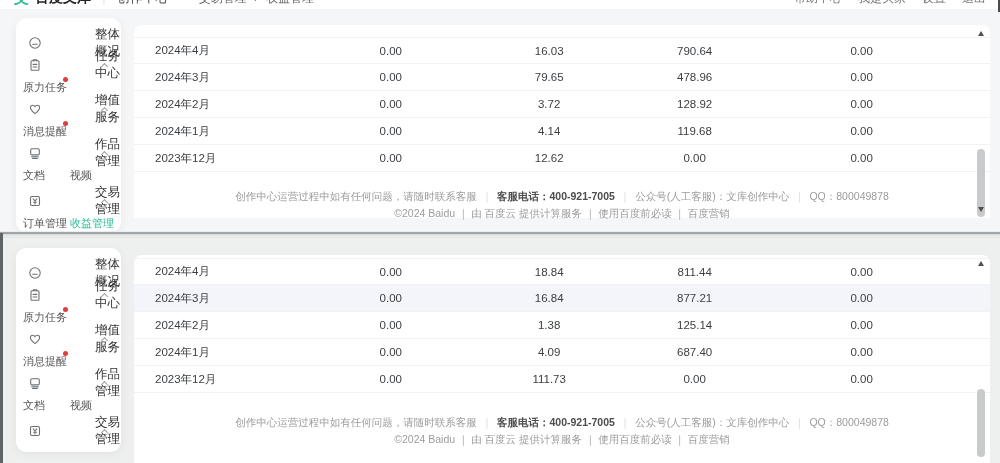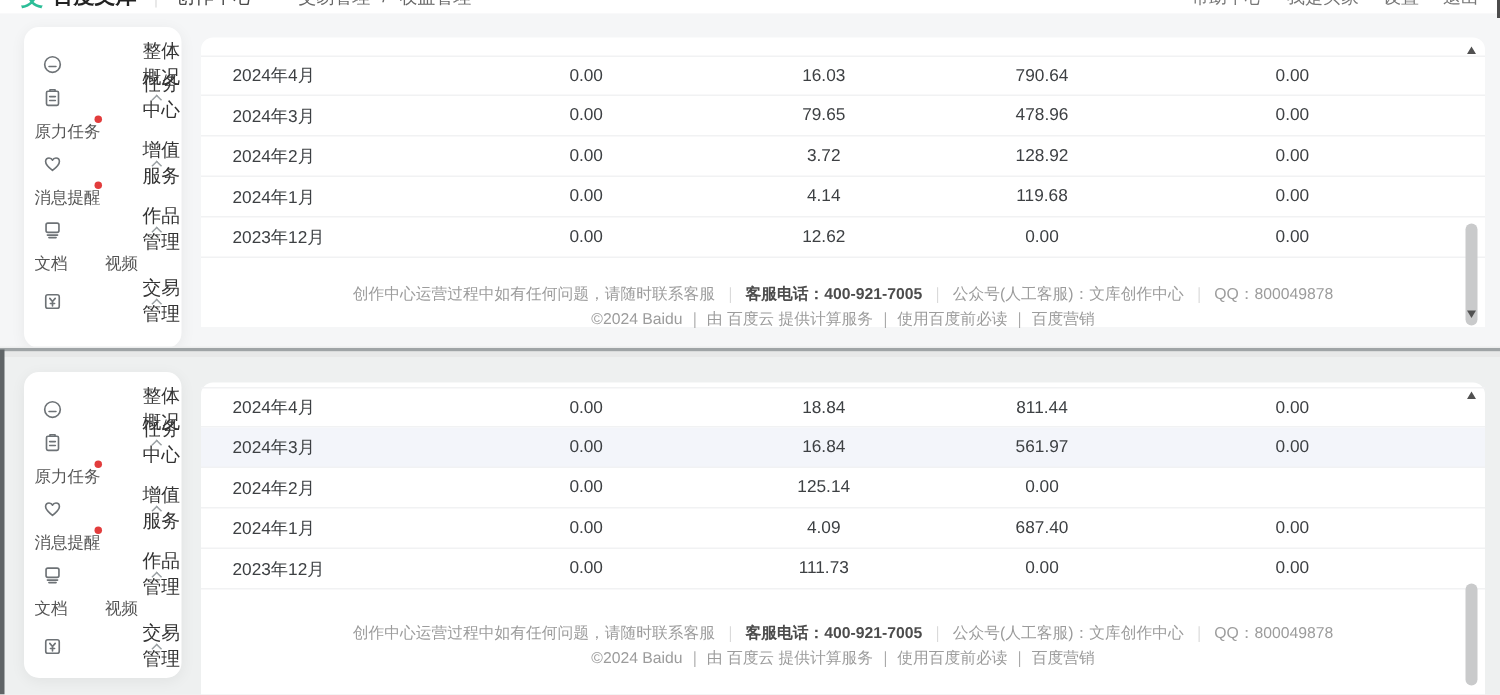--- a/index.html
+++ b/index.html
@@ -141,20 +141,24 @@
         </div>
         <div class="spacer"></div>
         <div class="side-item">
           <span class="icon"><svg viewBox="0 0 14 14">
               <rect x="2.5" y="2.5" width="9" height="9" rx="1.4" fill="none" stroke="currentColor" stroke-width="1.1" stroke-linecap="round" stroke-linejoin="round"></rect>
               <path d="M5.2 4.9L7 7l1.8-2.1M7 7v3M5.6 8.3h2.8" fill="none" stroke="currentColor" stroke-width="1.1" stroke-linecap="round" stroke-linejoin="round"></path>
             </svg></span>
           <span class="lbl">交易管理</span>
           <span class="chev"></span>
         </div>
+        <div class="sub-row">
+          <span class="sub-item"><span>订单管理</span></span>
+          <span class="sub-item active"><span>收益管理</span></span>
+        </div>
       </div>
   </div>
   <div class="main-card">
     <div class="rows">
         <div class="t-row">
           <span class="c0">2024年4月</span>
           <span class="c1">0.00</span>
           <span class="c2">16.03</span>
           <span class="c3">790.64</span>
           <span class="c4">0.00</span>
@@ -265,26 +269,27 @@
           <span class="c0">2024年4月</span>
           <span class="c1">0.00</span>
           <span class="c2">18.84</span>
           <span class="c3">811.44</span>
           <span class="c4">0.00</span>
         </div>
         <div class="t-row hl">
           <span class="c0">2024年3月</span>
           <span class="c1">0.00</span>
           <span class="c2">16.84</span>
-          <span class="c3">561.97</span>
+          <span class="c3">877.21</span>
           <span class="c4">0.00</span>
         </div>
         <div class="t-row">
           <span class="c0">2024年2月</span>
           <span class="c1">0.00</span>
+          <span class="c2">1.38</span>
           <span class="c3">125.14</span>
           <span class="c4">0.00</span>
         </div>
         <div class="t-row">
           <span class="c0">2024年1月</span>
           <span class="c1">0.00</span>
           <span class="c2">4.09</span>
           <span class="c3">687.40</span>
           <span class="c4">0.00</span>
         </div>

